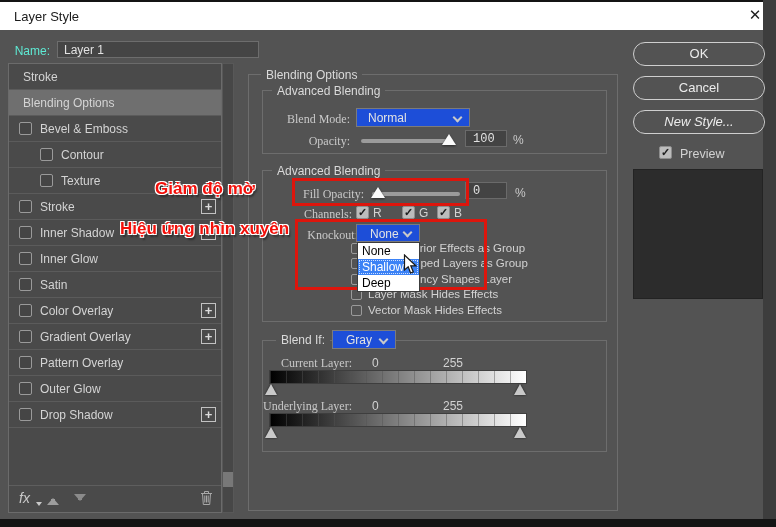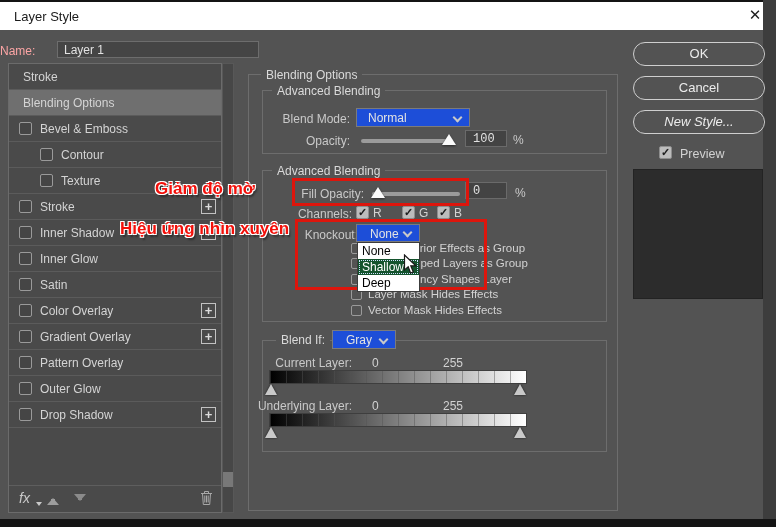--- a/index.html
+++ b/index.html
@@ -10,21 +10,21 @@
   
   .titlebar { position:absolute; left:0; top:0; width:763px; height:30px; background:#ffffff;
               border-top:2px solid #141414; }
   .title-text { position:absolute; left:14px; top:7px; font-size:13px; color:#1b1b1b; }
   .close-btn { position:absolute; left:744px; top:5px; width:22px; height:20px; text-align:center;
                font-size:15px; color:#1b1b1b; line-height:20px; }
   .right-strip { position:absolute; left:763px; top:0; width:13px; height:519px; background:#3d3d3d; }
   .bottom-strip { position:absolute; left:0; top:519px; width:776px; height:8px; background:#141414; }
 
   
-  .name-label { position:absolute; left:0; top:44px; width:50px; text-align:left; font-size:12px; color:#fca5a5; }
+  .name-label { position:absolute; left:0; top:44px; width:50px; text-align:right; font-size:12px; color:#5eead4; }
   .name-input { position:absolute; left:57px; top:41px; width:202px; height:17px; background:#454545;
                 border:1px solid #6d6d6d; color:#e2e2e2; font-size:12px; padding:0 6px;
                 font-family:"Liberation Sans", sans-serif; }
 
   
   .sidebar { position:absolute; left:8px; top:63px; width:214px; height:450px; background:#4a4a4a;
              border:1px solid #6b6b6b; }
   .srow { position:relative; height:26px; border-bottom:1px solid #5b5b5b; font-size:12px; color:#d4d4d4; }
   .srow.sel { background:#6f6f6f; }
   .slbl { position:absolute; left:14px; top:6px; }
@@ -48,21 +48,21 @@
   .arr-down .stem { top:2px; background:#8b8b8b; }
   .trash { position:absolute; right:8px; top:4px; }
   .scrollbar { position:absolute; left:222px; top:63px; width:12px; height:450px; background:#474747;
                border:1px solid #585858; }
   .scroll-thumb { position:absolute; left:223px; top:472px; width:10px; height:15px; background:#787878; }
 
   
   .gbox { position:absolute; border:1px solid #6d6d6d; }
   .gtitle { position:absolute; font-size:12px; color:#dadada; background:#535353; padding:0 5px; z-index:3; }
 
-  .flabel { position:absolute; font-size:12px; color:#c9c9c9; text-align:right; }
+  .flabel { position:absolute; font-size:12px; color:#c9c9c9; text-align:right;font-family:Liberation Serif, serif; }
   .dd { position:absolute; background:#1d4ed8; border:1px solid #7b7b7b; color:#e3e3e3; font-size:12px; }
   .dd .dd-text { position:absolute; left:11px; top:2px; }
   .chev { position:absolute; right:8px; top:5px; width:7px; height:7px; border-right:2px solid #c9c9c9;
           border-bottom:2px solid #c9c9c9; transform:rotate(45deg); }
   .num-input { position:absolute; width:42px; height:17px; background:#434343; border:1px solid #6a6a6a;
                color:#e2e2e2; font-size:12px; padding:0 7px; font-family:Liberation Mono, monospace; }
   .pct { position:absolute; font-size:12px; color:#c9c9c9; }
   .track { position:absolute; height:4px; background:#9b9b9b; border-radius:2px; }
   .thumb { position:absolute; width:0; height:0; border-left:7px solid transparent;
            border-right:7px solid transparent; border-bottom:11px solid #fbfbfb;
@@ -77,21 +77,21 @@
   .adv-rows { position:absolute; left:351px; top:243px; width:256px; }
   .adv-row { position:relative; height:11px; margin-bottom:4.4px; }
   .ucb { position:absolute; left:0; top:0; width:11px; height:11px; border:1px solid #9a9a9a;
          border-radius:2px; background:transparent; }
   .ucb-lbl { position:absolute; left:17px; top:-1px; font-size:11.5px; color:#d2d2d2; white-space:nowrap; }
 
   
   .menu { position:absolute; left:357px; top:242px; width:63px; background:#ffffff; border:1px solid #3c3c3c;
           z-index:30; }
   .mitem { height:16px; font-size:12px; color:#000; padding:1px 0 0 4px; }
-  .mitem.hl { background:#14532d; color:#fff; outline:1px dotted #cfe0ff; outline-offset:-2px; }
+  .mitem.hl { background:#3b82f6; color:#fff; outline:1px dotted #cfe0ff; outline-offset:-2px; }
 
   
   .redbox { position:absolute; border:3px solid #dd150c; z-index:25; }
   .note { position:absolute; z-index:45; font-size:17px; font-weight:bold; color:#f2100a; white-space:nowrap;
           text-shadow:-1px -1px 0 #fff, 1px -1px 0 #fff, -1px 1px 0 #fff, 1px 1px 0 #fff, 2px 3px 2px rgba(0,0,0,.45); }
 
   
   .grad-bar { position:absolute; width:256px; height:12px;
               background:
                 repeating-linear-gradient(to right, rgba(83,83,83,.45) 0 1px, rgba(0,0,0,0) 1px 16px),

